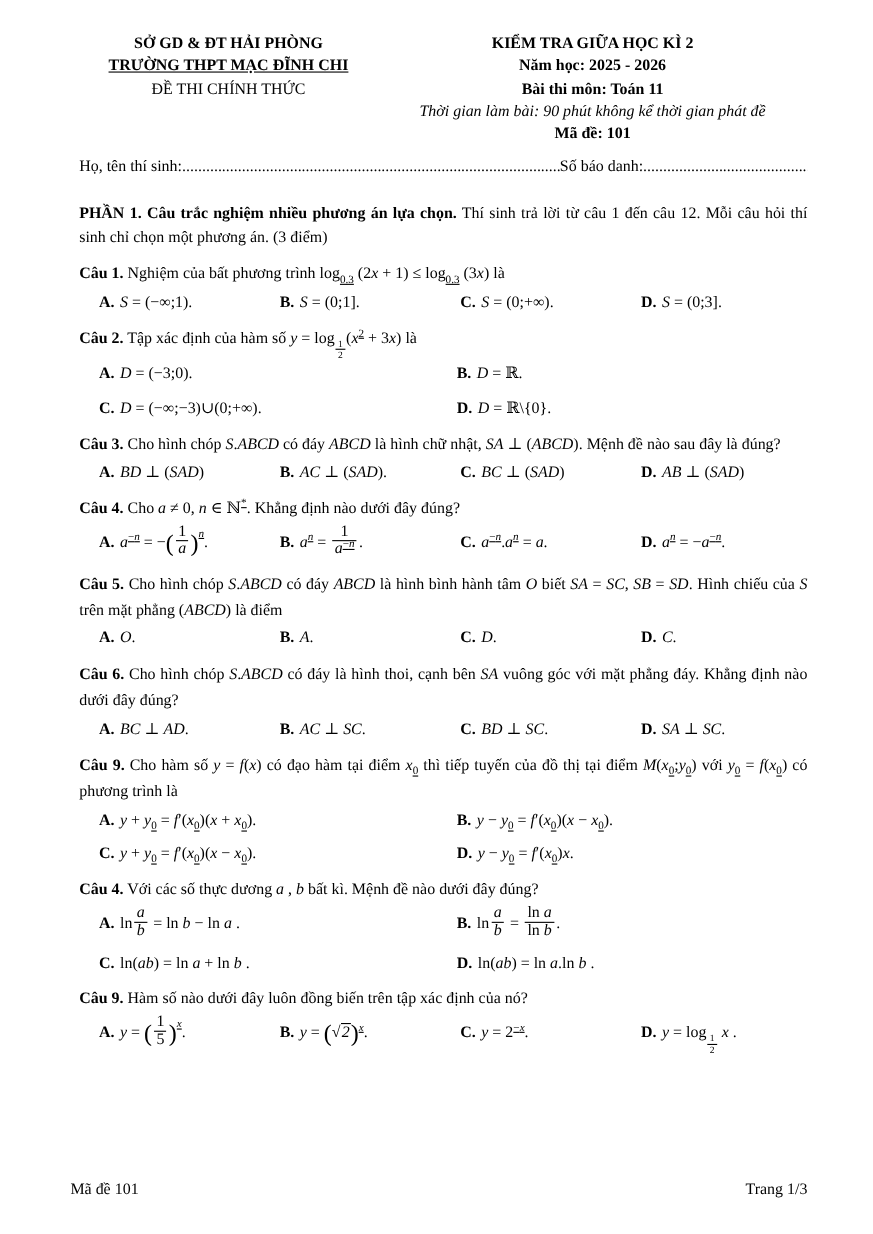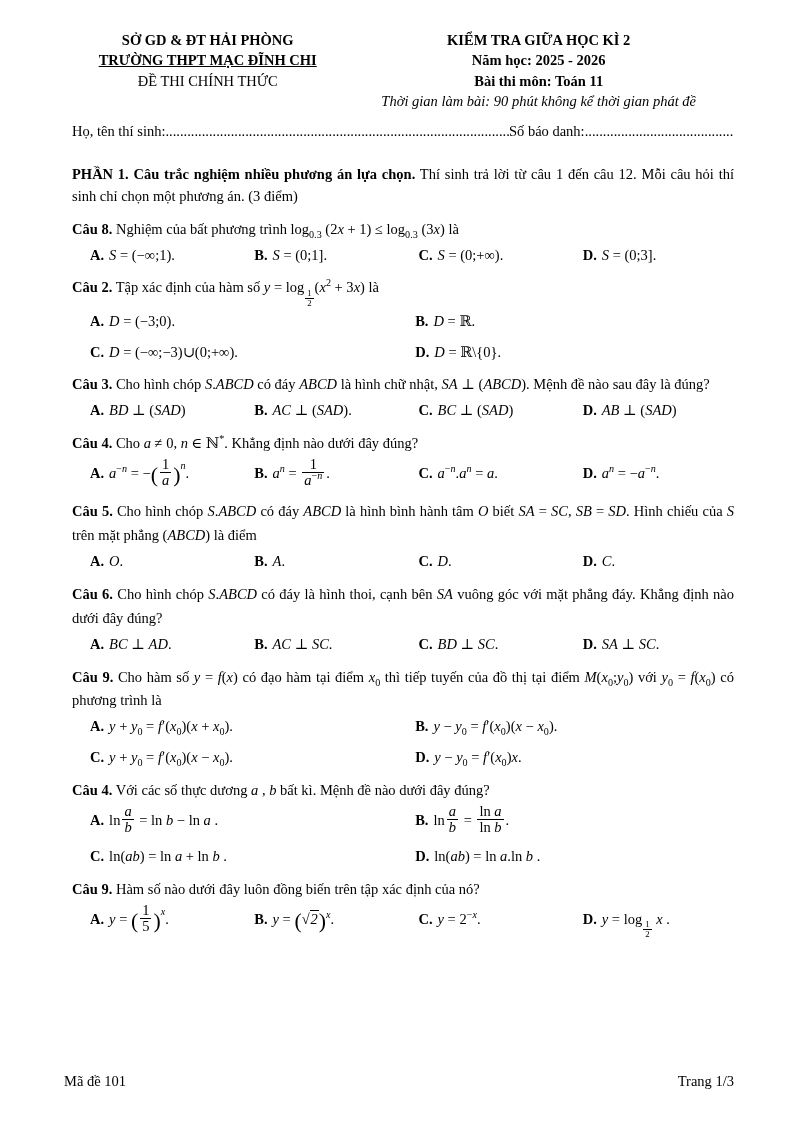--- a/index.html
+++ b/index.html
@@ -33,21 +33,21 @@
   .stem { margin: 6px 0 2px 0; text-align: justify; line-height: 1.65; }
   .qlabel { font-weight: bold; }
   .opts { display: grid; padding-left: 18px; margin: 3px 0 3px 0; row-gap: 9px; align-items: baseline; }
   .opts-4 { grid-template-columns: 1.02fr 1.02fr 1.02fr 0.94fr; }
   .opts-2 { grid-template-columns: 1.02fr 1fr; }
   .opt { line-height: 1.5; }
   .okey { font-weight: bold; padding-right: 5px; }
 
   
   i { font-family: "Liberation Serif", "DejaVu Serif", serif; }
-  sub, sup { font-size: 0.7em; line-height: 0; }
+  sub, sup { font-size: 0.7em; line-height: 0; text-decoration: underline; }
   .frac { display: inline-flex; flex-direction: column; vertical-align: middle; text-align: center;
           line-height: 1.05; margin: 0 2px; position: relative; top: -2px; }
   .frac > span { display: block; padding: 0 2px; }
   .frac > .den { border-top: 1px solid #000; }
   .bfrac { font-size: 0.6em; vertical-align: -0.9em; line-height: 0; }
   .bfrac .frac { top: 0; margin: 0 1px; }
   .bigp { font-size: 1.5em; vertical-align: middle; line-height: 0; font-weight: normal; }
   sup.hi { vertical-align: 0.9em; }
   .sqrt { white-space: nowrap; }
   .sqrt .rad { border-top: 1px solid #000; padding: 0 1px; font-style: italic; }
@@ -66,35 +66,36 @@
     <div class="hdr-left">
       <div class="b">SỞ GD &amp; ĐT HẢI PHÒNG</div>
       <div class="b u">TRƯỜNG THPT MẠC ĐĨNH CHI</div>
       <div>ĐỀ THI CHÍNH THỨC</div>
     </div>
     <div class="hdr-right">
       <div class="b">KIỂM TRA GIỮA HỌC KÌ 2</div>
       <div class="b">Năm học: 2025 - 2026</div>
       <div class="b">Bài thi môn: Toán 11</div>
       <div class="i">Thời gian làm bài: 90 phút không kể thời gian phát đề</div>
+      <div class="b">Mã đề: 101</div>
     </div>
   </header>
 
   <div class="nameline">
     <span>Họ, tên thí sinh:</span>
       <span class="leader">........................................................................................................................................................</span>
       <span>Số báo danh:</span>
       <span class="leader2">........................................................................</span>
   </div>
 
   <p class="part-title"><b>PHẦN 1. Câu trắc nghiệm nhiều phương án lựa chọn.</b><span> Thí sinh trả lời từ câu 1 đến câu 12. Mỗi câu hỏi thí sinh chỉ chọn một phương án. (3 điểm)</span></p>
 
   <div>
       <div class="question">
-        <p class="stem"><b class="qlabel">Câu 8.</b> Nghiệm của bất phương trình <span class="m">log<sub>0.3</sub> (2<i>x</i> + 1) ≤ log<sub>0.3</sub> (3<i>x</i>)</span> là</p>
+        <p class="stem"><b class="qlabel">Câu 1.</b> Nghiệm của bất phương trình <span class="m">log<sub>0.3</sub> (2<i>x</i> + 1) ≤ log<sub>0.3</sub> (3<i>x</i>)</span> là</p>
         <div class="opts opts-4">
           <div class="opt"><b class="okey">A.</b><span class="obody"><i>S</i> = (−∞;1).</span></div>
           <div class="opt"><b class="okey">B.</b><span class="obody"><i>S</i> = (0;1].</span></div>
           <div class="opt"><b class="okey">C.</b><span class="obody"><i>S</i> = (0;+∞).</span></div>
           <div class="opt"><b class="okey">D.</b><span class="obody"><i>S</i> = (0;3].</span></div>
         </div>
       </div>
       <div class="question">
         <p class="stem"><b class="qlabel">Câu 2.</b> Tập xác định của hàm số <span class="m"><i>y</i> = log<sub class="bfrac"><span class="frac">
                 <span>1</span>

